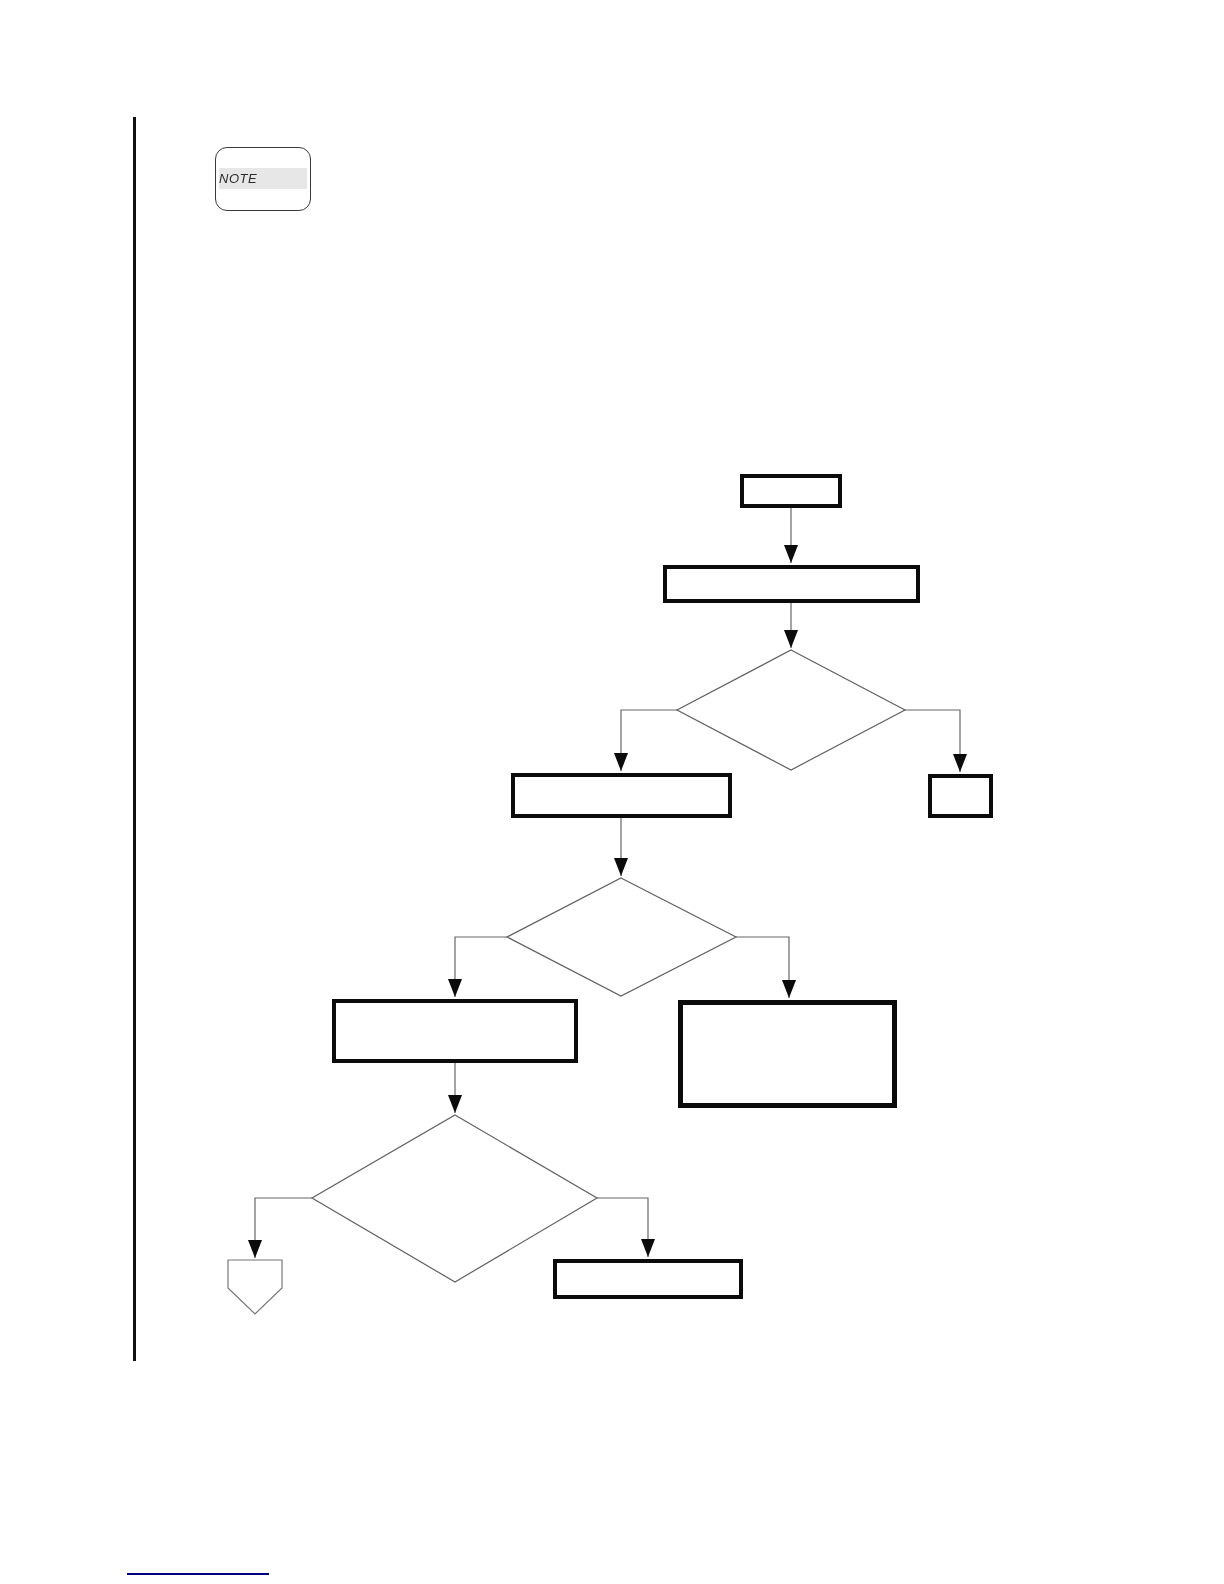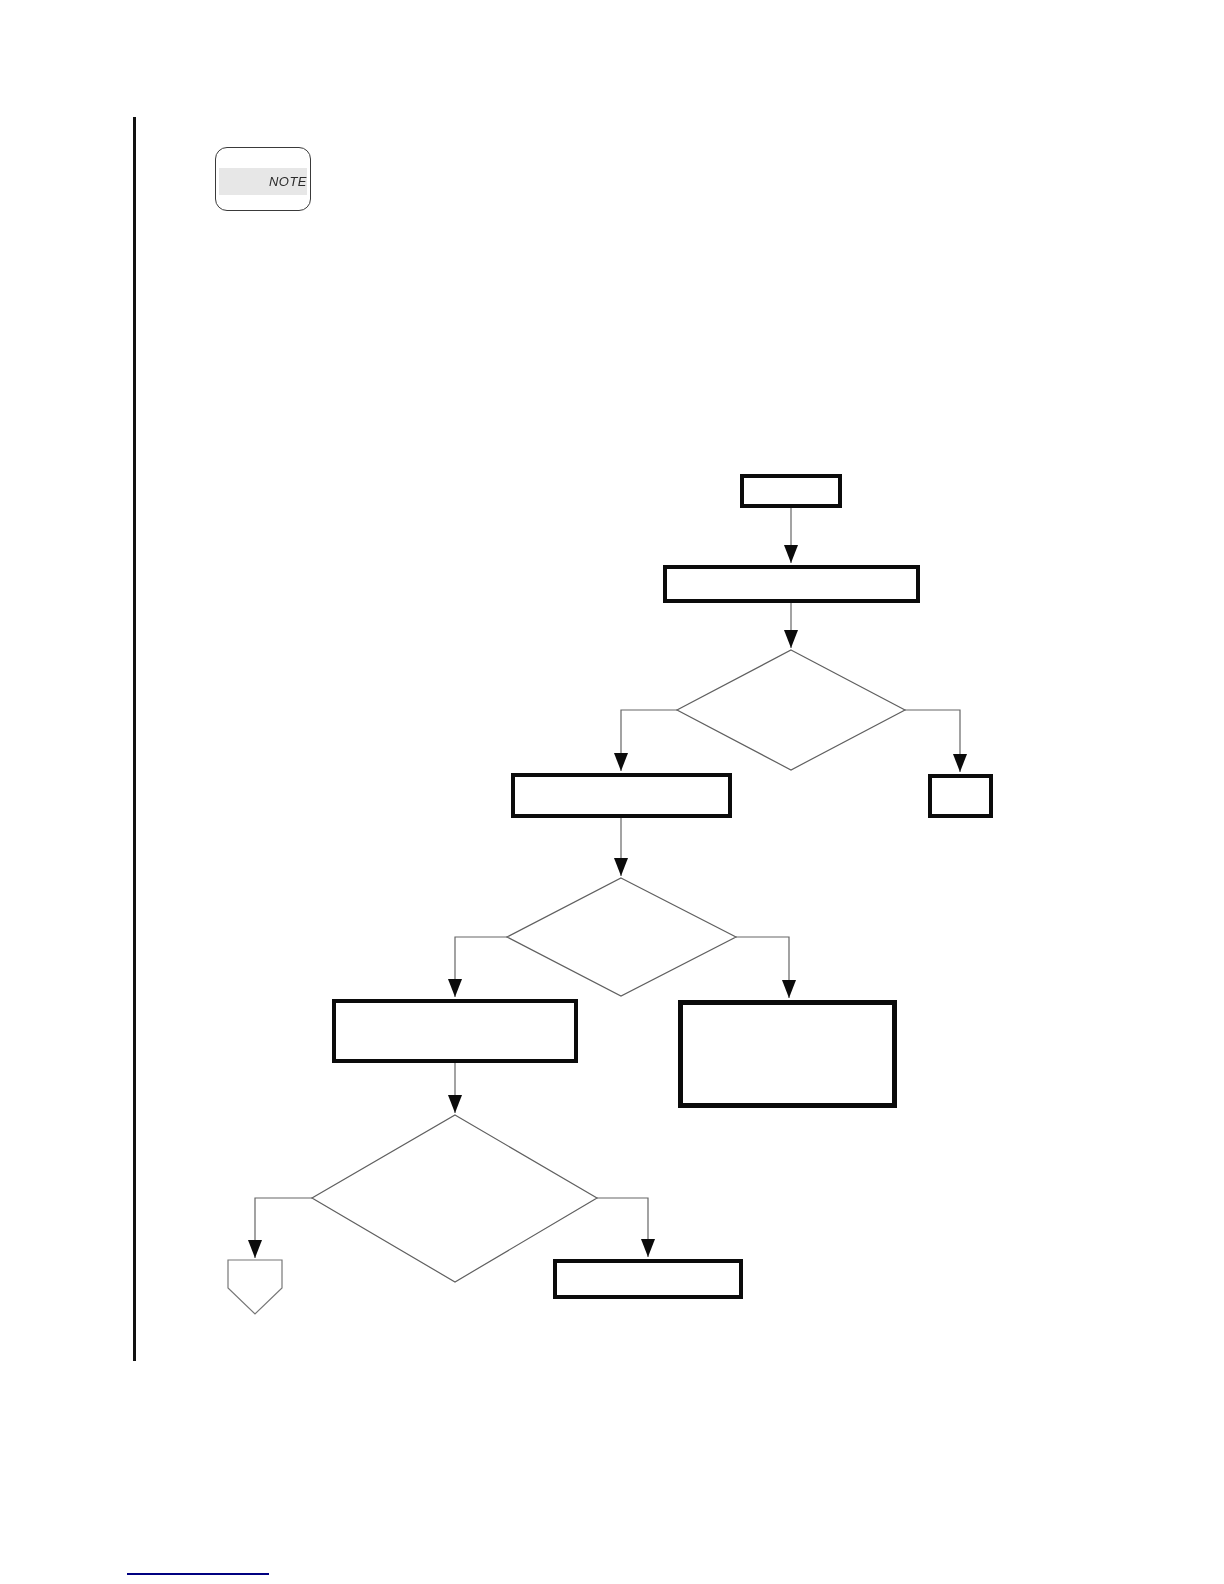--- a/index.html
+++ b/index.html
@@ -34,25 +34,25 @@
     box-sizing: border-box;
     border: 1.5px solid #3a3a3a;
     border-radius: 12px;
     background: #ffffff;
   }
   #note-band {
     position: absolute;
     left: 3px;
     right: 3px;
     top: 20px;
-    height: 27px;
+    height: 21px;
     background: #e7e7e7;
     display: flex;
     align-items: center;
-    justify-content: flex-end;
+    justify-content: flex-start;
   }
   #note-band span {
     font-style: italic;
     font-size: 13px;
     letter-spacing: 0.5px;
     color: #2b2b2b;
   }
   
   #flow-svg {
     position: absolute;

